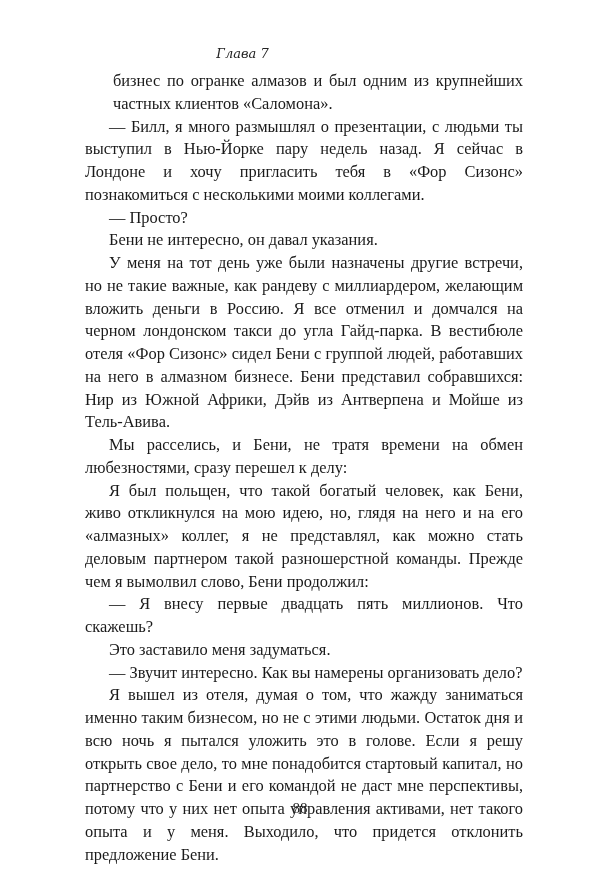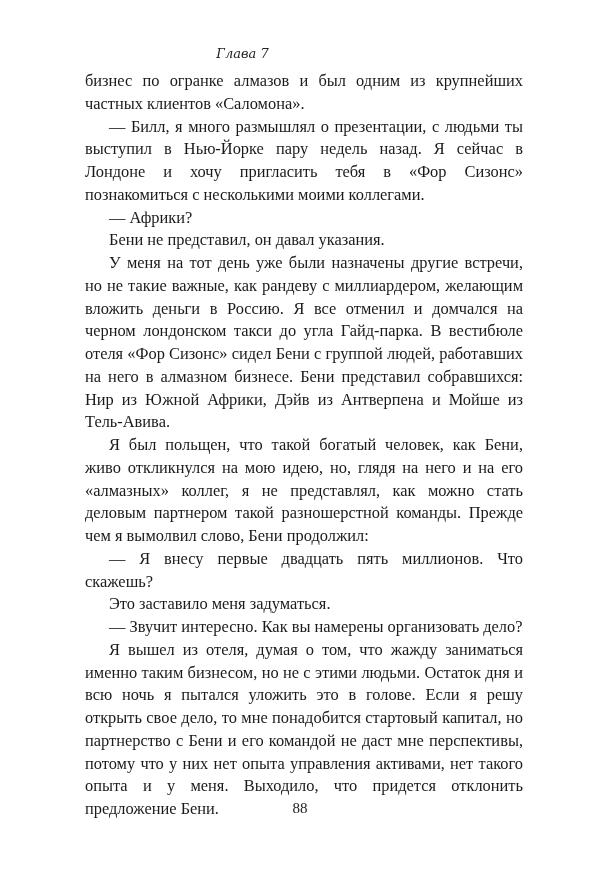--- a/index.html
+++ b/index.html
@@ -8,38 +8,39 @@
   .running-head {
     position: absolute; top: 46px; left: 0; width: 485px; text-align: center;
     font-family: "DejaVu Serif", serif; font-style: italic; font-size: 13px; color: #222;
   }
   .body-text {
     position: absolute; top: 70px; left: 85px; width: 438px;
     font-family: "Liberation Serif", serif; font-size: 16.4px; line-height: 22.75px;
     color: #1a1a1a; text-align: justify; hyphens: manual;
   }
   .body-text p { margin: 0; text-indent: 24px; }
-  .body-text p.noindent { text-indent: 0; }
+  .body-text p.noindent { text-indent: 0; margin-left: 28px; }
   .folio {
     position: absolute; top: 800px; left: 0; width: 600px; text-align: center;
     font-family: "Liberation Serif", serif; font-size: 15px; color: #222;
   }
 </style>
 </head>
 <body>
 
 <div class="page">
   <div class="running-head">Глава 7</div>
 
   <div class="body-text">
     <p class="noindent">бизнес по огранке алмазов и был одним из крупнейших частных клиентов «Саломона».</p>
     <p>— Билл, я много размышлял о презентации, с людьми ты вы­ступил в Нью-Йорке пару недель назад. Я сейчас в Лондоне и хочу пригласить тебя в «Фор Сизонс» познакомиться с несколькими мо­ими коллегами.</p>
-    <p>— Африки?</p>
-    <p>Бени не представил, он давал указания.</p>
+    <p>— Просто?</p>
+    <p>Бени не интересно, он давал указания.</p>
     <p>У меня на тот день уже были назначены другие встречи, но не такие важные, как рандеву с миллиардером, желающим вложить деньги в Россию. Я все отменил и домчался на черном лондонском такси до угла Гайд-парка. В вестибюле отеля «Фор Сизонс» сидел Бени с группой людей, работавших на него в алмазном бизнесе. Бени представил собравшихся: Нир из Южной Африки, Дэйв из Антверпена и Мойше из Тель-Авива.</p>
+    <p>Мы расселись, и Бени, не тратя времени на обмен любезностя­ми, сразу перешел к делу:</p>
     <p>Я был польщен, что такой богатый человек, как Бени, живо откликнулся на мою идею, но, глядя на него и на его «алмазных» коллег, я не представлял, как можно стать деловым партнером та­кой разношерстной команды. Прежде чем я вымолвил слово, Бени продолжил:</p>
     <p>— Я внесу первые двадцать пять миллионов. Что скажешь?</p>
     <p>Это заставило меня задуматься.</p>
     <p>— Звучит интересно. Как вы намерены организовать дело?</p>
     <p>Я вышел из отеля, думая о том, что жажду заниматься именно таким бизнесом, но не с этими людьми. Остаток дня и всю ночь я пытался уложить это в голове. Если я решу открыть свое дело, то мне понадобится стартовый капитал, но партнерство с Бени и его командой не даст мне перспективы, потому что у них нет опыта управления активами, нет такого опыта и у меня. Выходило, что придется отклонить предложение Бени.</p>
   </div>
 
   <div class="folio">88</div>
 </div>
 

